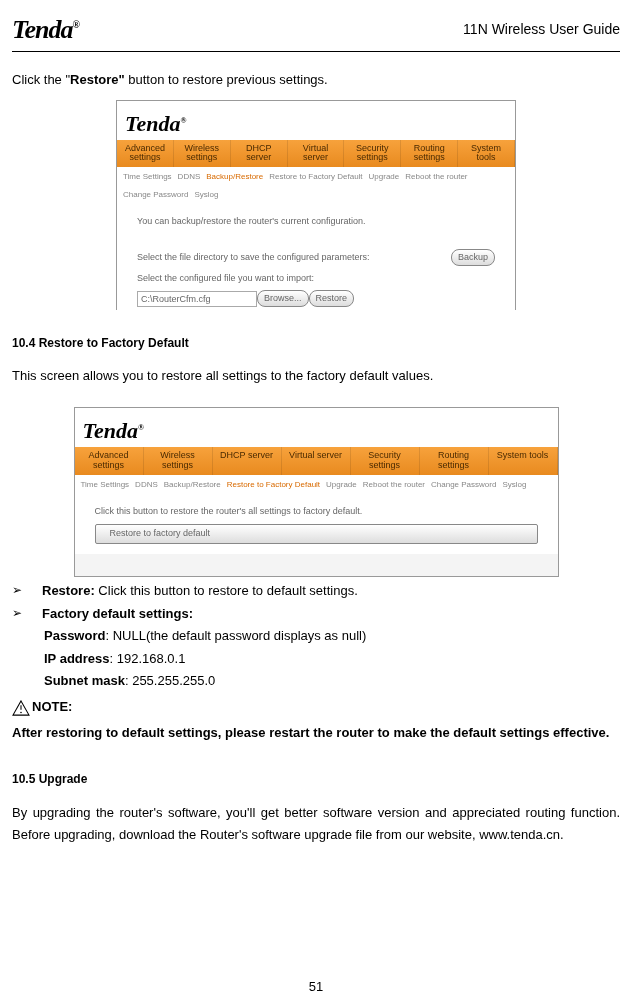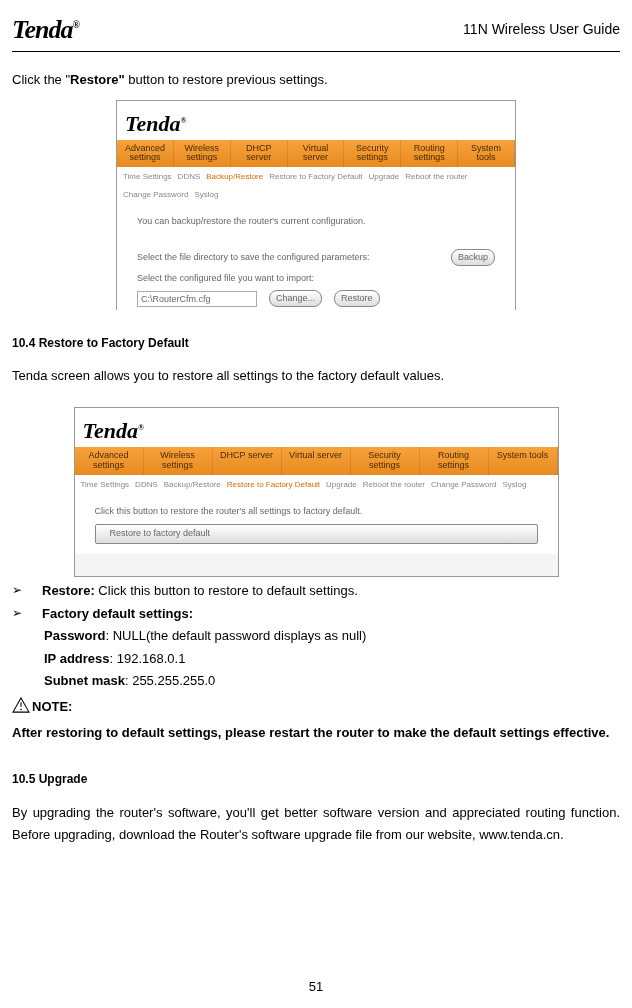--- a/index.html
+++ b/index.html
@@ -83,21 +83,21 @@
     .shot-body {
       background: #fff;
       padding: 10px 20px;
       font-size: 9px;
       color: #666;
     }
     .shot-field {
       margin: 4px 0;
       display: flex;
       align-items: center;
-      gap: 12px;
+      gap: 0;
     }
     .shot-field .lbl { flex: 1; }
     .shot-input {
       border: 1px solid #aaa;
       padding: 1px 3px;
       font-size: 9px;
       background: #fff;
       height: 16px;
       display: inline-block;
     }
@@ -129,20 +129,21 @@
       gap: 18px;
     }
     .bullet-row .arrow {
       font-size: 12px;
       width: 12px;
     }
     .bullet-row .text { flex: 1; }
     .indent { margin-left: 32px; margin-top: 3px; }
     .note-row {
       display: flex;
+      align-items: flex-end;
       gap: 2px;
       margin-top: 6px;
     }
     .warn-icon {
       width: 18px;
       height: 16px;
       display: inline-block;
       position: relative;
     }
     .warn-icon svg { width: 18px; height: 16px; }
@@ -207,28 +208,28 @@
   </div>
   <div class="shot-body">
     <div style="margin-bottom:20px;">You can backup/restore the router's current configuration.</div>
     <div class="shot-field">
       <span class="lbl">Select the file directory to save the configured parameters:</span>
       <span class="shot-btn">Backup</span>
     </div>
     <div style="margin-top:6px;">Select the configured file you want to import:</div>
     <div class="shot-field">
       <span class="shot-input" style="width:120px;">C:\RouterCfm.cfg</span>
-      <span class="shot-btn">Change...</span>
+      <span class="shot-btn">Browse...</span>
       <span class="shot-btn">Restore</span>
     </div>
   </div>
 </div>
 
 <h2 class="section">10.4 Restore to Factory Default</h2>
-<p class="para" style="margin-bottom:22px;">Tenda screen allows you to restore all settings to the factory default values.</p>
+<p class="para" style="margin-bottom:22px;">This screen allows you to restore all settings to the factory default values.</p>
 
 <div class="screenshot-frame shot2">
   <div class="shot-header">
     <div class="shot-logo">
       <span>Tenda</span><sup>®</sup>
     </div>
   </div>
   <div class="nav-tabs">
     <div>Advanced settings</div>
     <div>Wireless settings</div>

